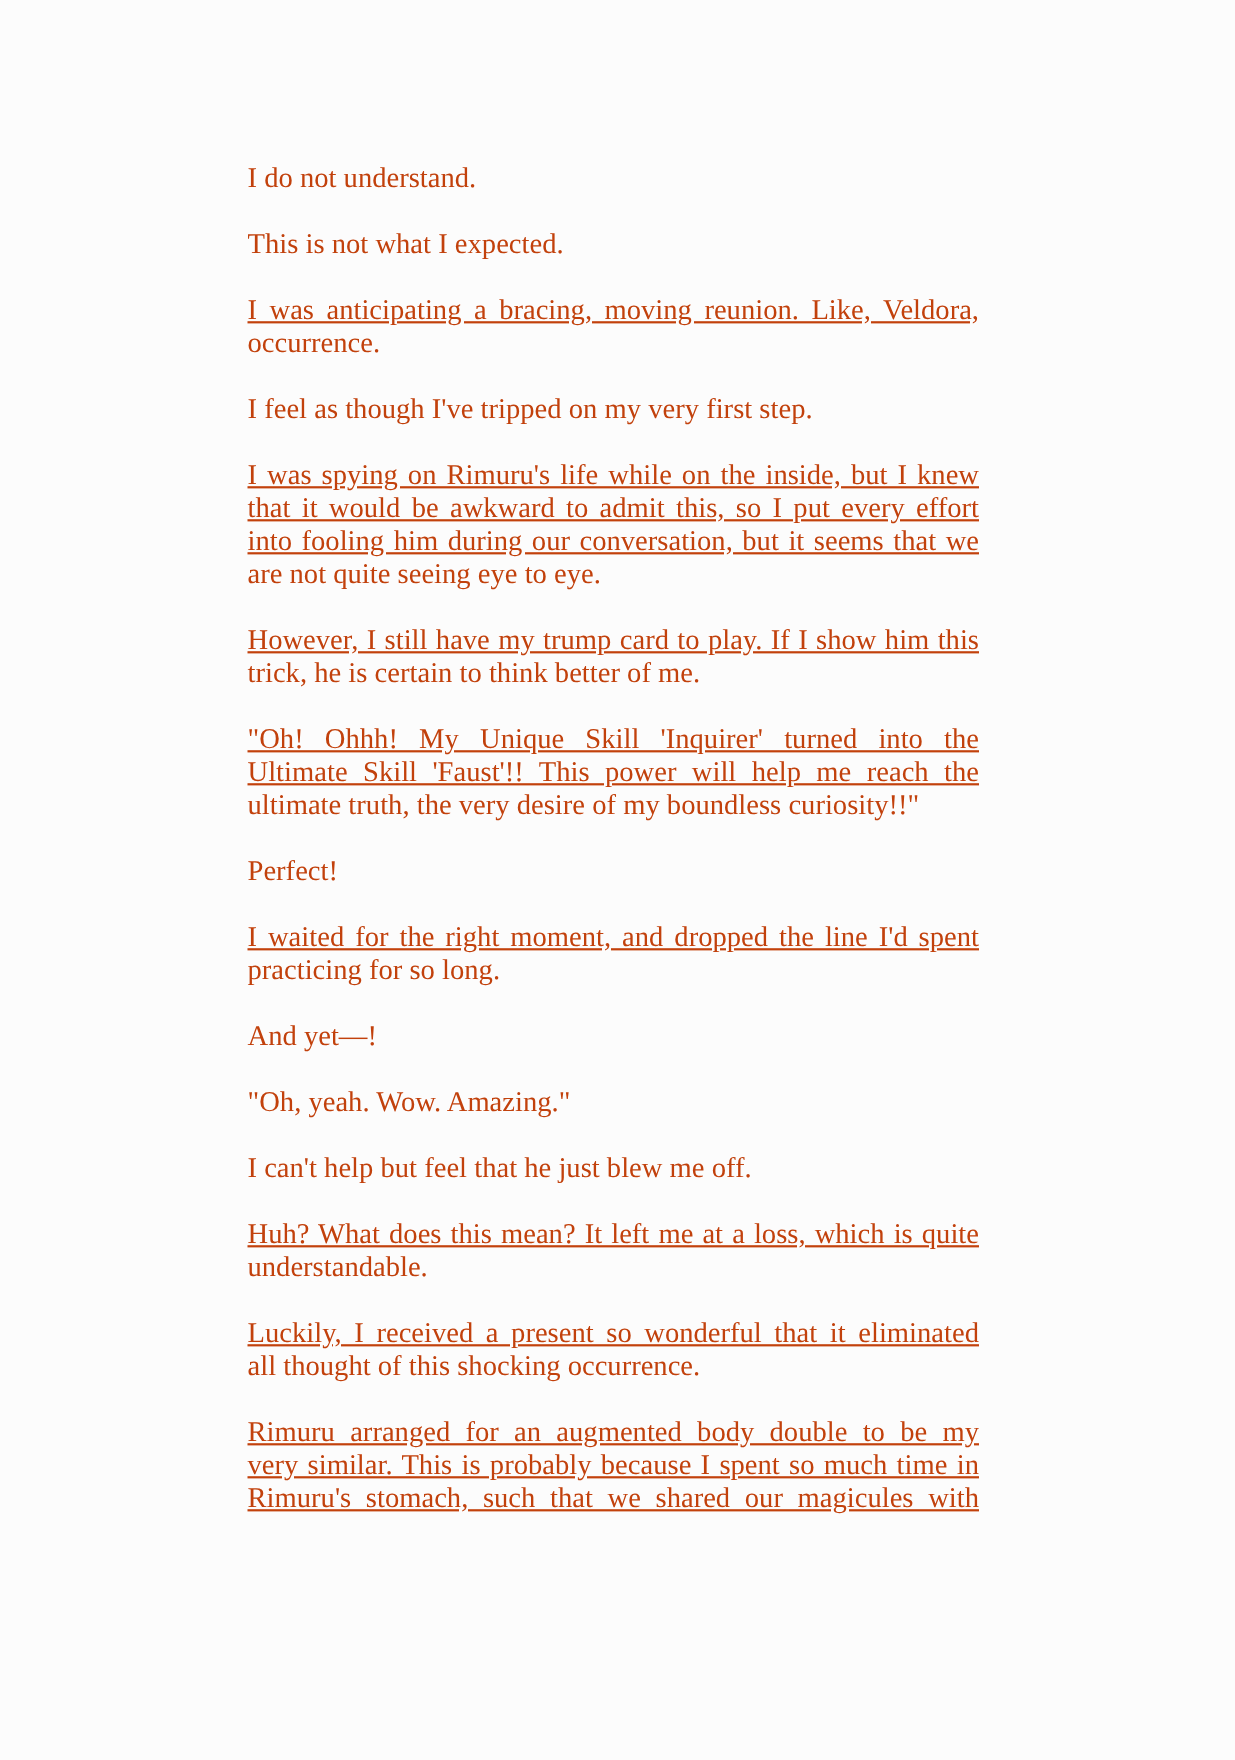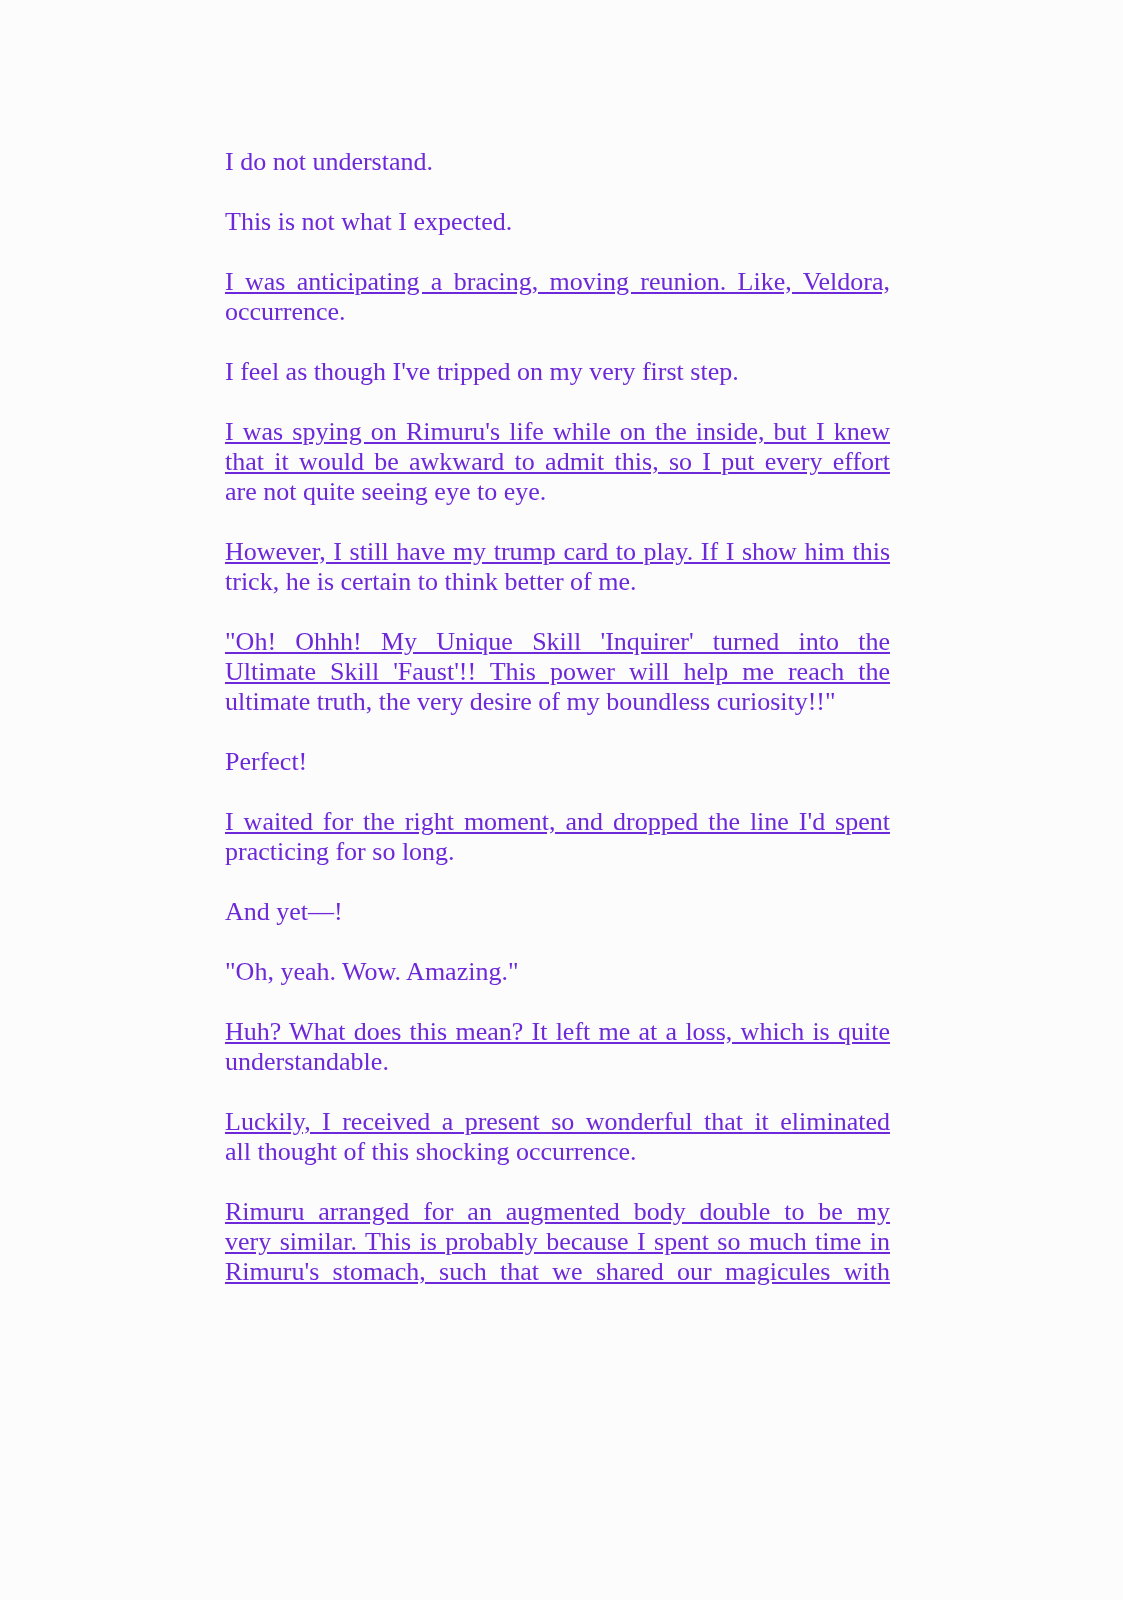--- a/index.html
+++ b/index.html
@@ -11,21 +11,21 @@
     width: 1123px;
     height: 1600px;
     background: #fcfcfc;
     font-family: "Liberation Serif", "DejaVu Serif", serif;
   }
   .page {
     position: relative;
     width: 1123px;
     height: 1600px;
     background: #fcfcfc;
-    color: #6d28d9;
+    color: #c2410c;
     overflow: hidden;
   }
   .text-block {
     position: absolute;
     left: 225px;
     top: 147px;
     width: 665px;
     font-size: 26px;
     line-height: 30px;
   }
@@ -67,20 +67,21 @@
     <p></p>
 
     <p>
       <span class="line">I feel as though I've tripped on my very first step.</span>
     </p>
 
     <p>
       </p>
       <div class="line j">I was spying on Rimuru's life while on the inside, but I knew</div>
       <div class="line j">that it would be awkward to admit this, so I put every effort</div>
+      <div class="line j">into fooling him during our conversation, but it seems that we</div>
       <div class="line">are not quite seeing eye to eye.</div>
     <p></p>
 
     <p>
       </p>
       <div class="line j">However, I still have my trump card to play. If I show him this</div>
       <div class="line">trick, he is certain to think better of me.</div>
     <p></p>
 
     <p>
@@ -101,20 +102,23 @@
     <p></p>
 
     <p>
       <span class="line">And yet—!</span>
     </p>
 
     <p>
       <span class="line">"Oh, yeah. Wow. Amazing."</span>
     </p>
 
+    <p>
+      <span class="line">I can't help but feel that he just blew me off.</span>
+    </p>
 
     <p>
       </p>
       <div class="line j">Huh? What does this mean? It left me at a loss, which is quite</div>
       <div class="line">understandable.</div>
     <p></p>
 
     <p>
       </p>
       <div class="line j">Luckily, I received a present so wonderful that it eliminated</div>

